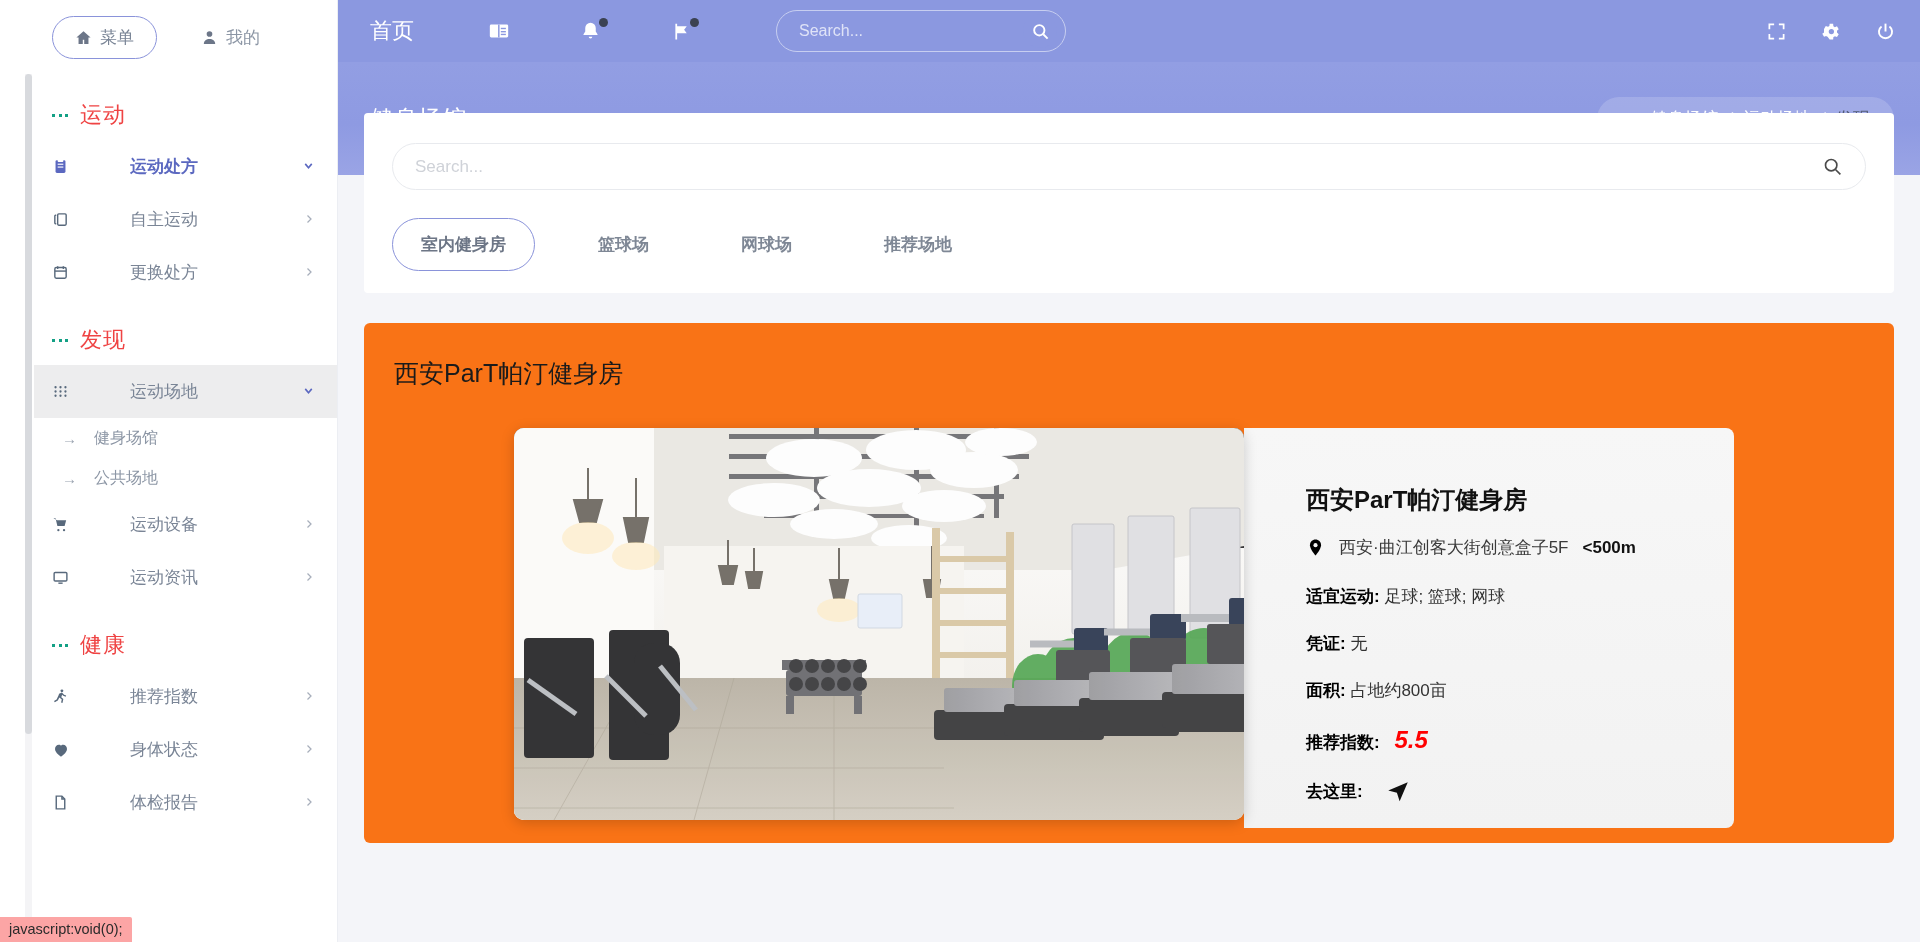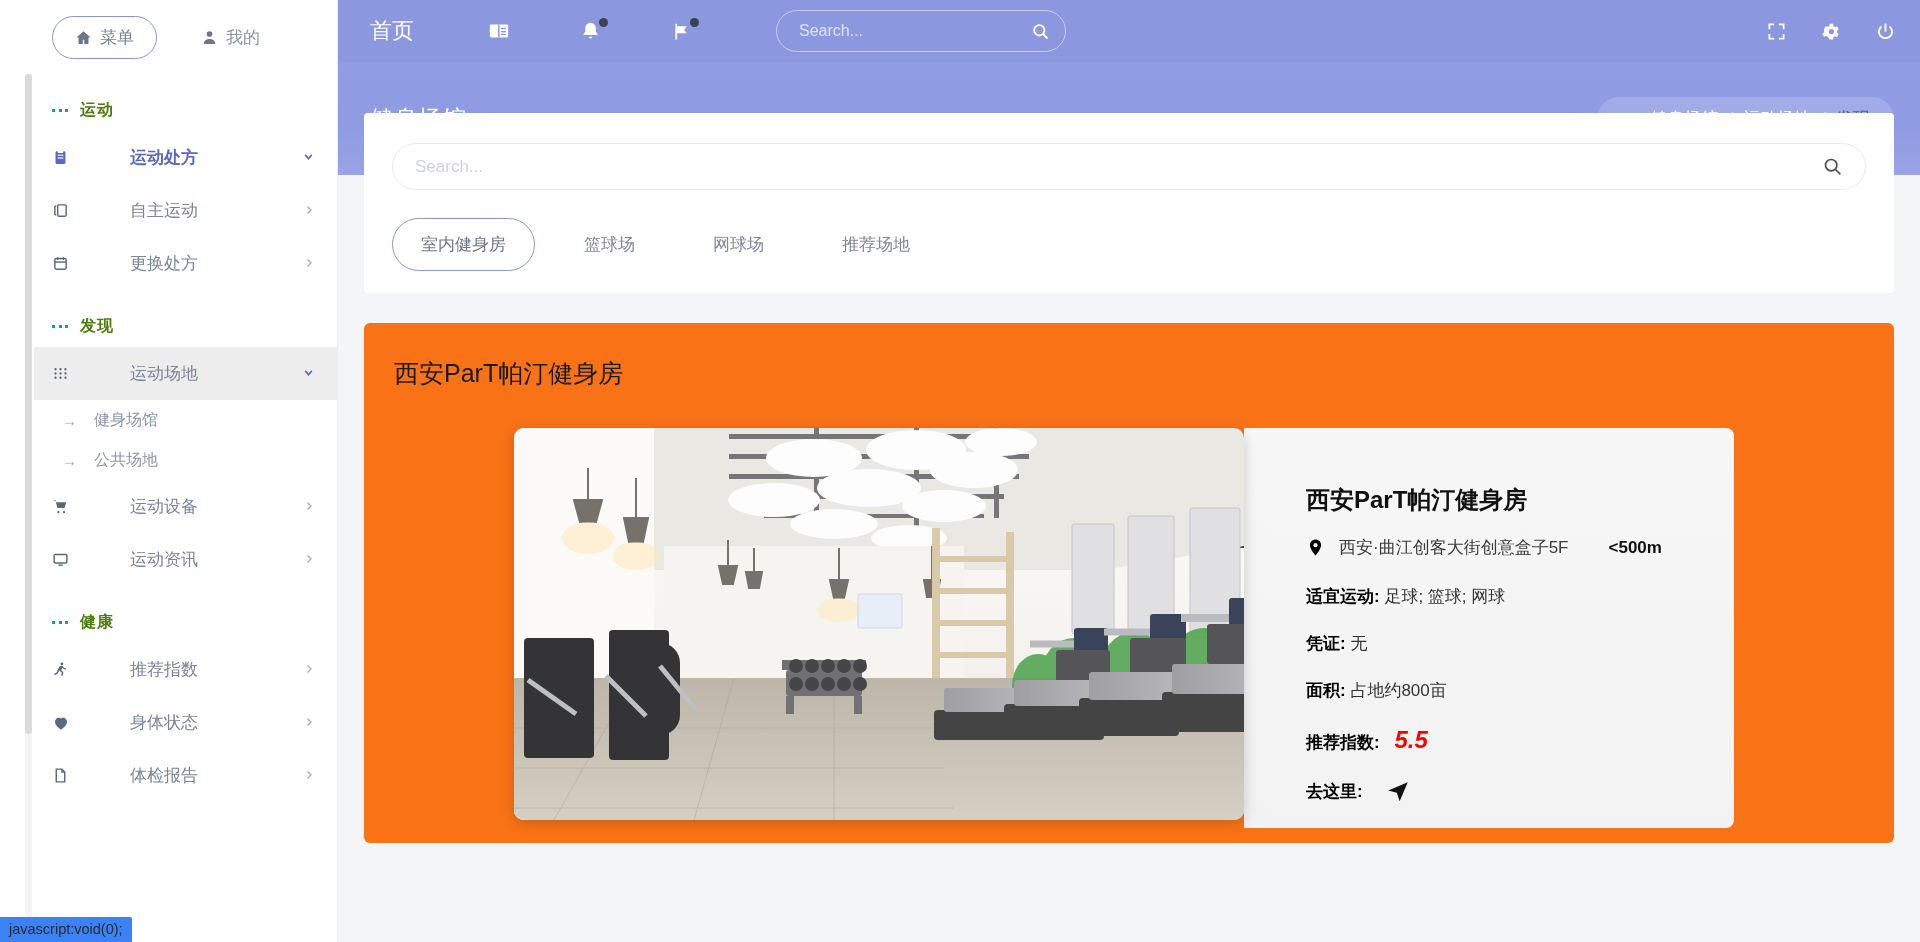--- a/index.html
+++ b/index.html
@@ -39,21 +39,21 @@
     background: #f4f4f6;
   }
   .sb-thumb {
     position: absolute; left: 1px; top: 0; width: 7px; height: 660px;
     background: #d8dade; border-radius: 4px;
   }
 
   .sb-section {
     display: flex; align-items: center; gap: 12px;
     padding: 26px 0 10px 18px;
-    font-size: 16px; font-weight: bold; color: #4d7c0f;
+    font-size: 22px; font-weight: normal; color: #ef4444;
     letter-spacing: 1px;
   }
   .sb-section .dash {
     display: inline-block; width: 16px; height: 0;
     border-top: 3px dotted #13a085;
   }
 
   .sb-item {
     display: flex; align-items: center;
     height: 53px; padding: 0 22px 0 18px; cursor: pointer;
@@ -137,21 +137,21 @@
     border: 1px solid #e8eaee; border-radius: 28px; height: 47px;
     display: flex; align-items: center; padding: 0 22px;
   }
   .srch-row input {
     flex: 1 1 auto; border: none; outline: none; font-size: 17px;
     color: #555; font-family: inherit; background: transparent;
   }
   .srch-row input::placeholder { color: #cfd2d8; }
   .srch-row .go { background: none; border: none; cursor: pointer; color: #4a4a4a; display: inline-flex; }
 
-  .tabrow { display: flex; align-items: center; gap: 20px; margin-top: 28px; }
+  .tabrow { display: flex; align-items: center; gap: 34px; margin-top: 28px; font-weight: bold; }
   .tabrow .tab {
     font-size: 17px; color: #7e8795; padding: 14px 28px; border-radius: 28px;
     border: 1px solid transparent; cursor: pointer; white-space: nowrap;
   }
   .tabrow .tab.active { border-color: #8a93da; color: #6d7686; }
 
   .venue-card {
     background: #f97316; border-radius: 6px; margin-top: 30px;
     padding: 34px 30px 0 30px; height: 520px; overflow: hidden;
   }
@@ -169,33 +169,33 @@
   .info {
     flex: 0 0 490px; width: 490px; margin-left: 0;
     background: linear-gradient(180deg, #f7f7f7 0%, #f2f2f2 100%);
     border-radius: 0 8px 8px 0; padding: 56px 0 0 62px;
     font-size: 17px; color: #111;
   }
   .info h3 { font-size: 24px; font-weight: bold; color: #111; margin-bottom: 20px; }
   .info .addr { display: flex; align-items: center; gap: 14px; margin-bottom: 26px; }
   .info .addr .pin { color: #000; display: inline-flex; }
   .info .addr .atext { color: #3a3a3a; }
-  .info .addr .dist { font-weight: bold; margin-left: 26px; color: #111; }
+  .info .addr .dist { font-weight: bold; color: #111; }
   .info .row { margin-bottom: 24px; color: #333; }
   .info .row b { color: #000; font-weight: bold; }
   .info .score {
     color: #ff0000; font-weight: bold; font-style: italic;
     font-size: 24px; margin-left: 10px;
   }
   .info .gorow { display: flex; align-items: center; gap: 22px; }
   .info .gorow .navic { color: #111; display: inline-flex; cursor: pointer; }
 
   .statusbar {
     position: absolute; left: 0; bottom: 0; z-index: 50;
-    background: #3b82f6; color: #2b2b2b; font-size: 14.5px;
+    background: #fca5a5; color: #2b2b2b; font-size: 14.5px;
     padding: 4px 9px 5px 9px; border-top-right-radius: 2px;
     font-family: "Liberation Sans", sans-serif;
   }
 </style>
 </head>
 <body>
 
 <div class="app">
 
   <aside class="sidebar">

